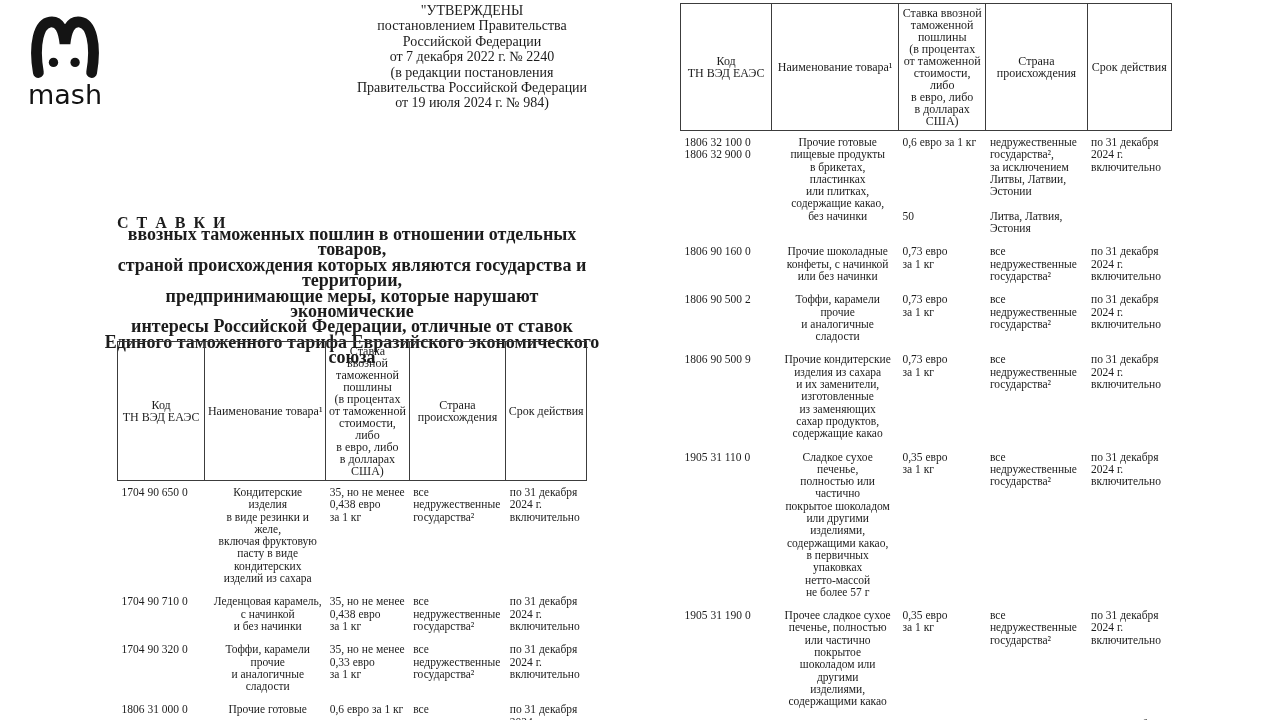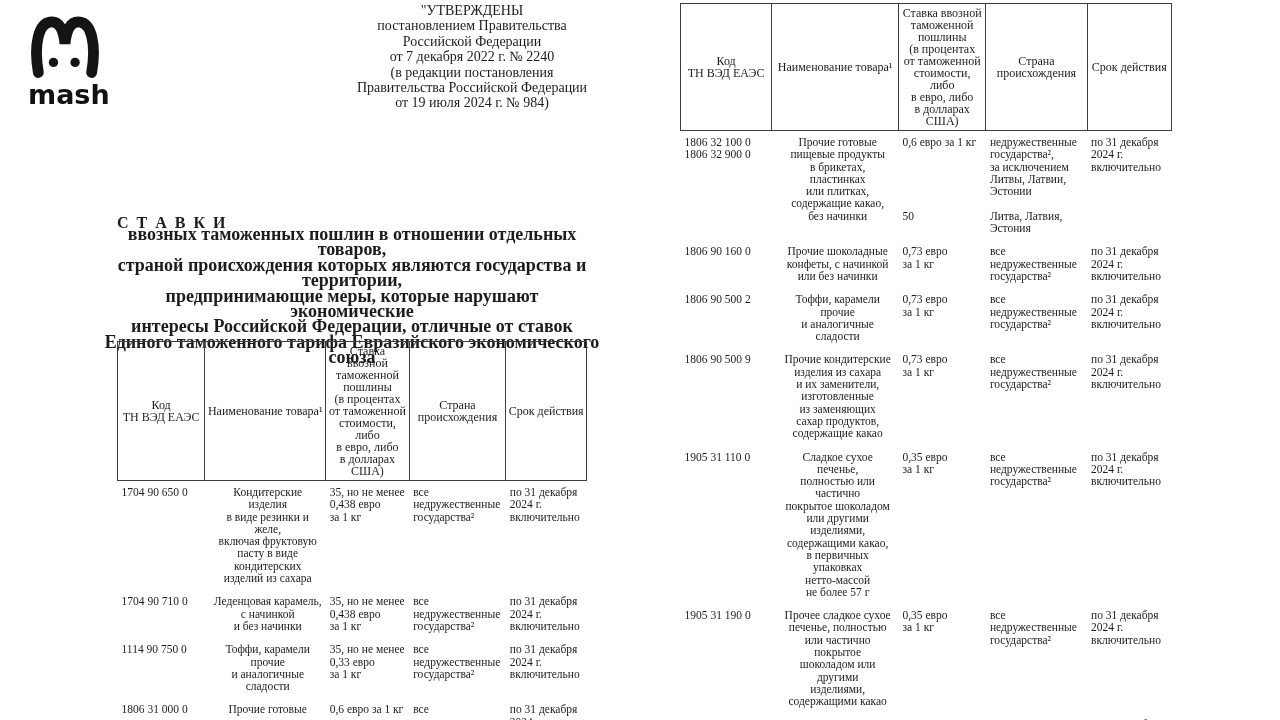--- a/index.html
+++ b/index.html
@@ -6,21 +6,21 @@
   .canvas {
     position:relative; width:1280px; height:720px; overflow:hidden;
     background:#ffffff; color:#1c1c1c;
     font-family:"Liberation Serif", serif;
   }
 
   
   .logo { position:absolute; left:28px; top:12px; width:82px; }
   .logo svg { display:block; width:74px; height:72px; }
   .logo-text {
-    font-family:"DejaVu Sans", sans-serif; font-weight:700;
+    font-family:"DejaVu Sans", sans-serif; font-weight:400;
     font-size:27px; line-height:1; color:#121212; margin-top:-3px; letter-spacing:0px;
   }
 
   
   .approval {
     position:absolute; left:326px; top:3px; width:292px;
     text-align:center; font-size:14px; line-height:15.4px; white-space:pre-line;
   }
 
   
@@ -136,21 +136,21 @@
 0,438 евро
 за 1 кг</td>
           <td class="c3">все
 недружественные
 государства²</td>
           <td class="c4">по 31 декабря
 2024 г.
 включительно</td>
         </tr>
         <tr>
-          <td class="c0">1114 90 750 0</td>
+          <td class="c0">1704 90 320 0</td>
           <td class="c1">Тоффи, карамели прочие
 и аналогичные сладости</td>
           <td class="c2">35, но не менее
 0,33 евро
 за 1 кг</td>
           <td class="c3">все
 недружественные
 государства²</td>
           <td class="c4">по 31 декабря
 2024 г.

